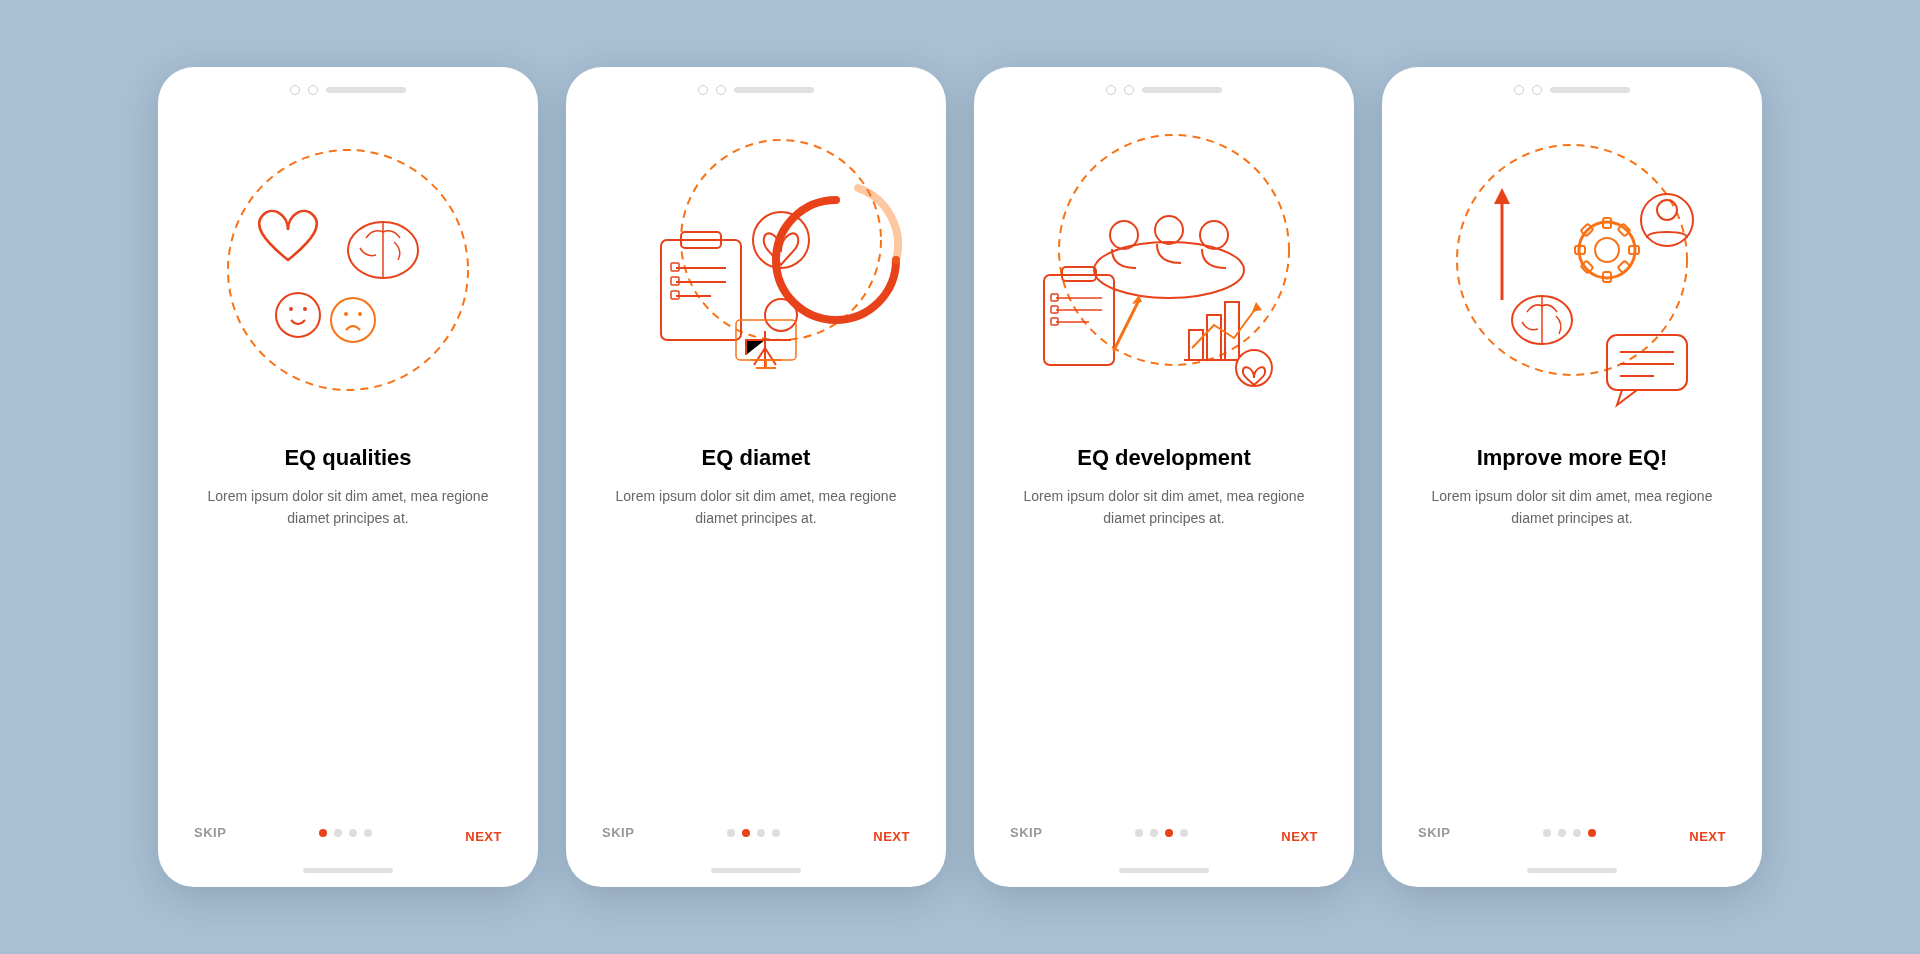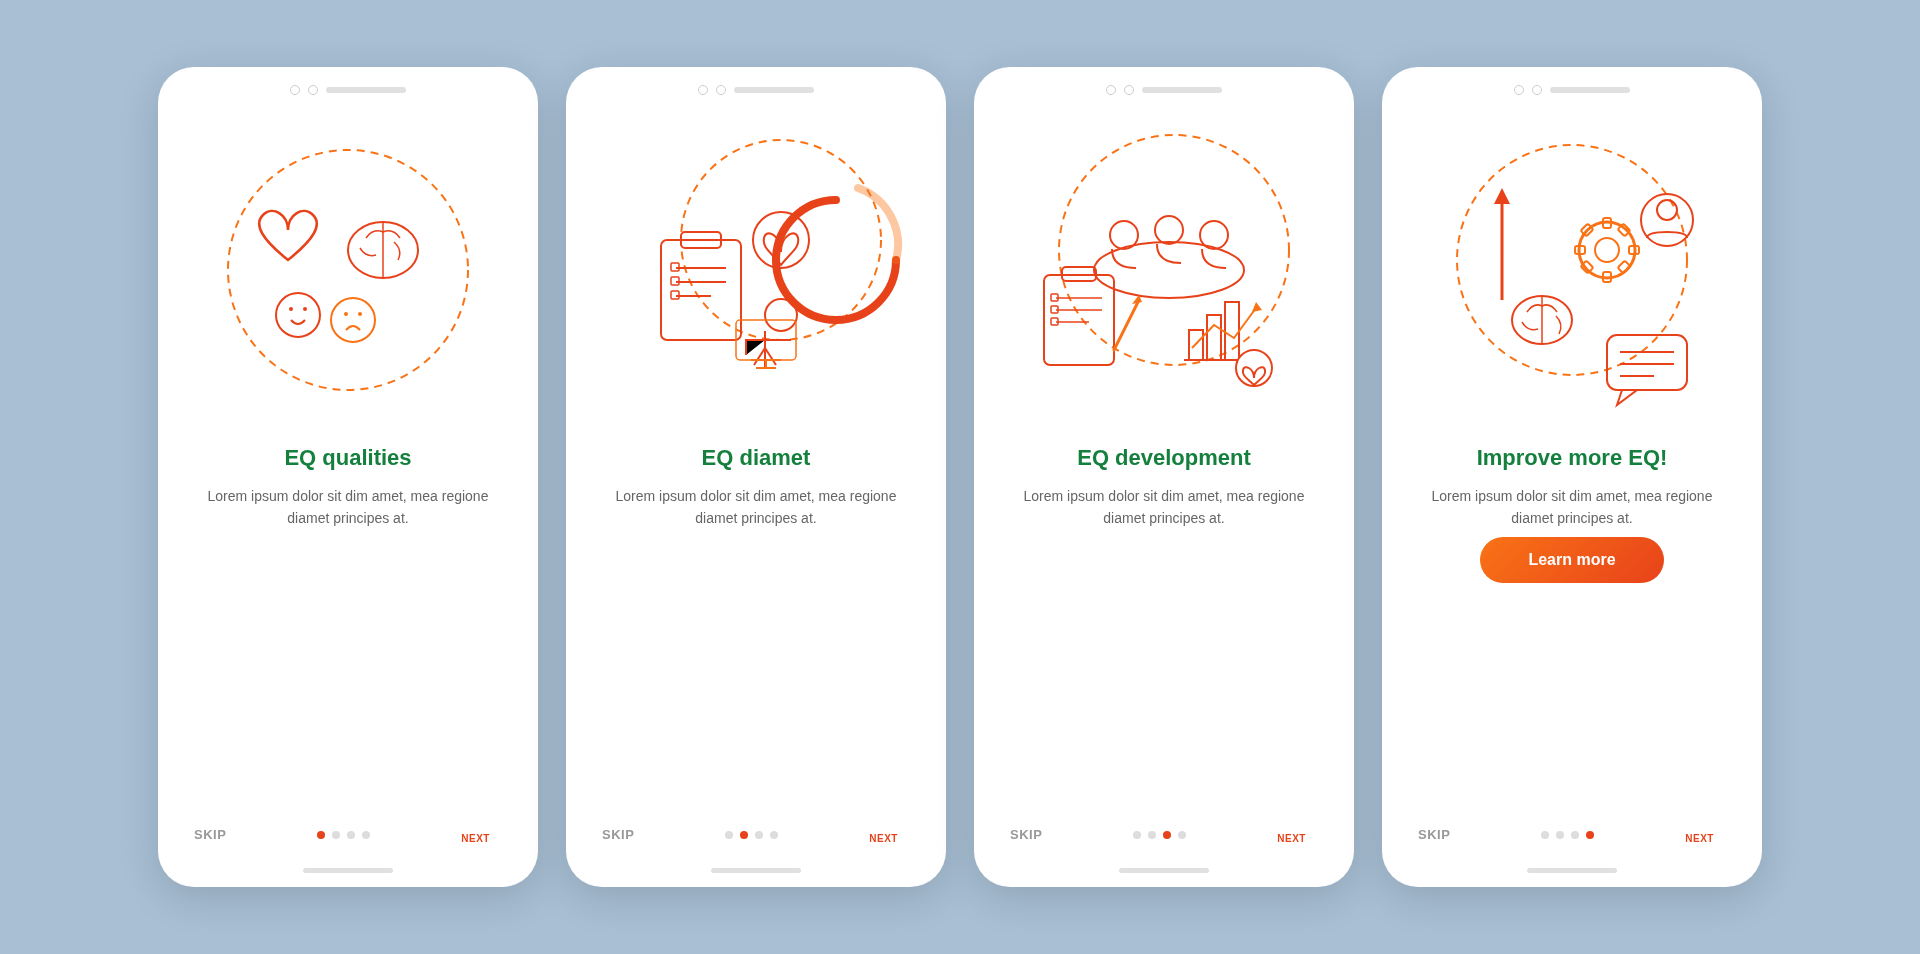--- a/index.html
+++ b/index.html
@@ -63,21 +63,21 @@
     .content-area {
       flex: 1;
       padding: 10px 36px 0 36px;
       display: flex;
       flex-direction: column;
       align-items: center;
     }
     .card-title {
       font-size: 22px;
       font-weight: 600;
-      color: #15803d;
+      color: #000000;
       text-align: center;
       margin-bottom: 14px;
     }
     .card-desc {
       font-size: 14px;
       color: #666;
       text-align: center;
       line-height: 1.6;
       margin-bottom: 3px;
     }
@@ -90,31 +90,31 @@
       font-size: 16px;
       font-weight: 600;
       cursor: pointer;
       margin-bottom: 10px;
       margin-top: 4px;
     }
     .nav-bar {
       display: flex;
       align-items: center;
       justify-content: space-between;
-      padding: 10px 48px 16px 36px;
+      padding: 10px 36px 16px 36px;
       margin-top: auto;
     }
     .nav-skip {
       font-size: 13px;
       font-weight: 600;
       color: #999;
       letter-spacing: 0.5px;
     }
     .nav-next {
-      font-size: 10px;
+      font-size: 13px;
       font-weight: 700;
       color: #e8421a;
       letter-spacing: 0.5px;
       margin-top: 8px;
     }
     .nav-dots {
       display: flex;
       gap: 7px;
       align-items: center;
     }
@@ -354,21 +354,20 @@
         <rect x="185" y="215" width="80" height="55" rx="10" fill="none" stroke="#e8421a" stroke-width="2"></rect>
         <polygon points="200,270 195,285 215,270" fill="white" stroke="#e8421a" stroke-width="2"></polygon>
         <line x1="198" y1="232" x2="252" y2="232" stroke="#e8421a" stroke-width="2"></line>
         <line x1="198" y1="244" x2="252" y2="244" stroke="#e8421a" stroke-width="2"></line>
         <line x1="198" y1="256" x2="232" y2="256" stroke="#e8421a" stroke-width="2"></line>
       </svg>
     </div>
     <div class="content-area">
       <div class="card-title">Improve more EQ!</div>
       <div class="card-desc">Lorem ipsum dolor sit dim amet, mea regione diamet principes at.</div>
-      <button class="learn-more-btn">Learn more</button>
     </div>
     <div class="nav-bar">
       <span class="nav-skip">SKIP</span>
       <div class="nav-dots">
         <div class="dot"></div>
         <div class="dot"></div>
         <div class="dot"></div>
         <div class="dot active"></div>
       </div>
       <span class="nav-next">NEXT</span>

